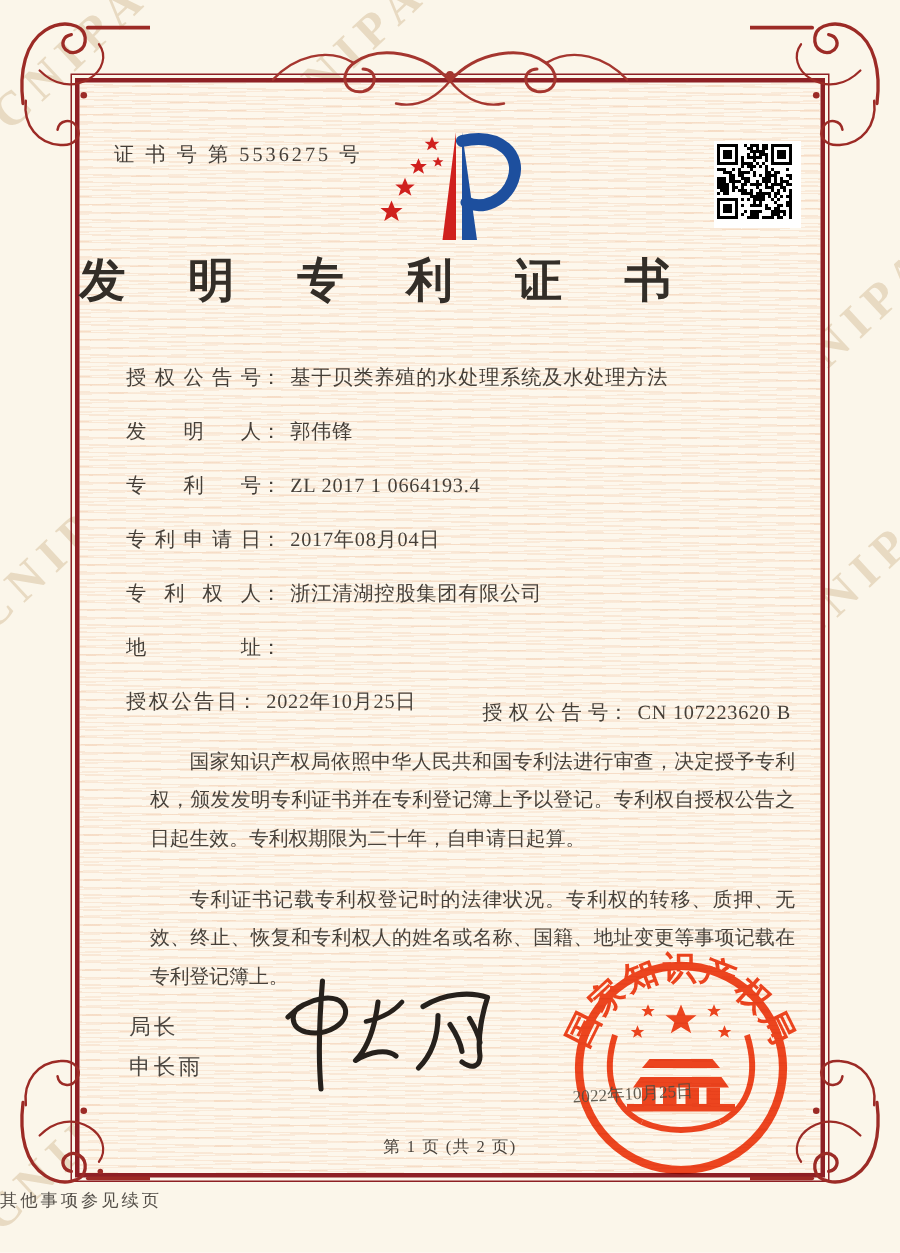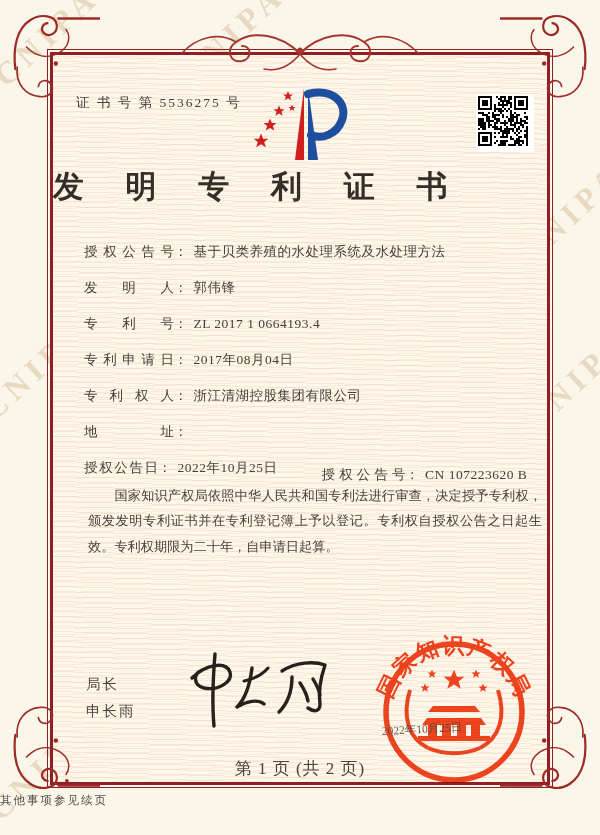--- a/index.html
+++ b/index.html
@@ -44,31 +44,31 @@
   .flabel{display:inline-block;width:90px;text-align:justify;text-align-last:justify;flex:none;}
   .fcolon{flex:none;margin-right:6px;}
   .fvalue{letter-spacing:.5px;white-space:nowrap;}
   .pair2{margin-left:44px;display:flex;align-items:center;margin-top:14px;}
   .flabel.short5{width:74px;}
   
   .body-text{
     position:absolute;left:84px;right:54px;top:479px;
     font-size:13.2px;line-height:1.92;text-align:justify;color:#48423b;
   }
-  .body-text p{margin:4px;text-indent:2em;font-family:Liberation Serif, serif;}
+  .body-text p{margin:16px;text-indent:2em;font-family:Liberation Serif, serif;}
   
   .signoff{
     position:absolute;left:86px;top:672px;
-    font-family:Liberation Mono, monospace;
+    font-family:Liberation Sans, sans-serif;
     font-size:14.5px;line-height:27px;color:#4b4640;letter-spacing:2px;
   }
   .signature{position:absolute;left:162px;top:646px;width:180px;height:90px;}
   .seal{position:absolute;left:370px;top:628px;width:168px;height:168px;mix-blend-mode:multiply;opacity:.96;}
   
-  .page-no{position:absolute;left:0;top:757px;width:600px;text-align:center;font-size:17px;color:#4a443d;letter-spacing:1px;}
+  .page-no{position:absolute;left:0;top:757px;width:600px;text-align:center;font-size:11px;color:#4a443d;letter-spacing:1px;}
   .cont-note{position:absolute;left:0;top:793px;width:600px;font-size:11.5px;color:#55504a;letter-spacing:2px;}
 </style>
 </head>
 <body>
 
 <div class="wm" style="left:-18px;top:18px;">CNIPA</div>
 <div class="wm" style="left:168px;top:16px;">CNIPA</div>
 <div class="wm" style="left:506px;top:196px;">CNIPA</div>
 <div class="wm" style="left:-30px;top:352px;">CNIPA</div>
 <div class="wm" style="left:512px;top:362px;">CNIPA</div>
@@ -432,20 +432,21 @@
     <span class="pair2">
       <span class="flabel short5" style="width:84px;">授权公告号</span>
         <span class="fcolon">：</span>
       <span class="fvalue">CN 107223620 B</span>
     </span>
   </div>
 </div>
 
 <div class="body-text">
   <p>国家知识产权局依照中华人民共和国专利法进行审查，决定授予专利权，颁发发明专利证书并在专利登记簿上予以登记。专利权自授权公告之日起生效。专利权期限为二十年，自申请日起算。</p>
+  <p>专利证书记载专利权登记时的法律状况。专利权的转移、质押、无效、终止、恢复和专利权人的姓名或名称、国籍、地址变更等事项记载在专利登记簿上。</p>
 </div>
 
 <div class="signoff">
   <div>局长</div>
   <div>申长雨</div>
 </div>
 
 <div class="signature">
   <svg viewBox="0 0 180 90" fill="none" stroke="#26211c" stroke-width="3.4" stroke-linecap="round" stroke-linejoin="round">
     <path d="M30,32 C44,18 64,15 68,26 C71,36 56,45 42,42 C31,39 31,28 40,24"></path>

